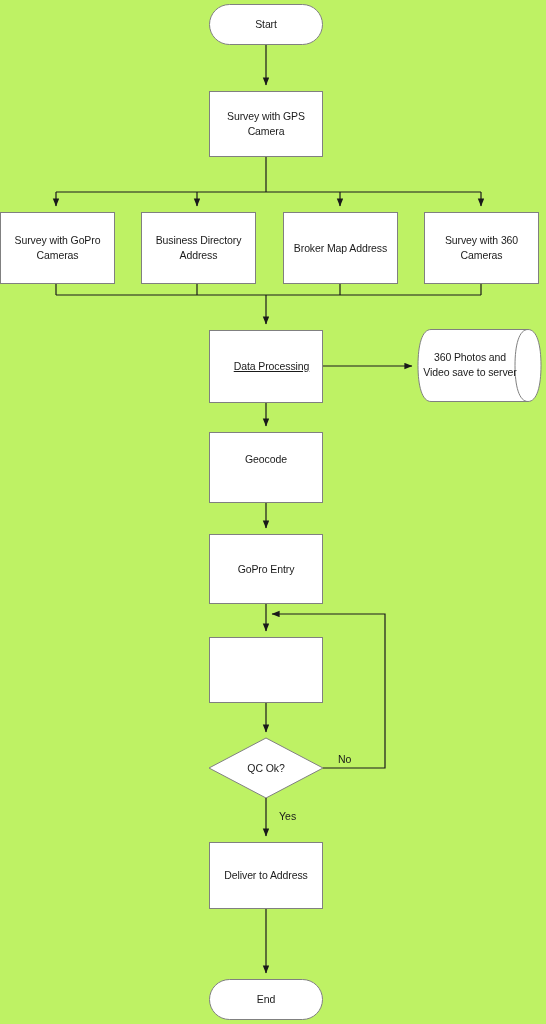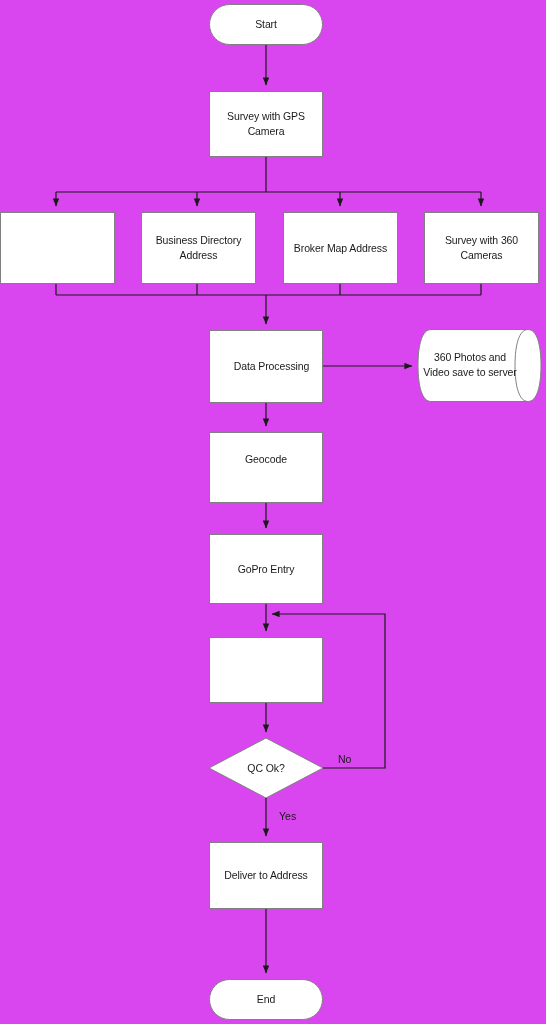--- a/index.html
+++ b/index.html
@@ -8,21 +8,21 @@
     padding: 0;
     background: #ffffff;
   }
   body {
     font-family: "Liberation Sans", sans-serif;
   }
   #flowchart-root {
     position: relative;
     width: 546px;
     height: 1024px;
-    background: #d946ef;
+    background: #bef264;
     overflow: hidden;
   }
   #flow-svg {
     position: absolute;
     top: 0;
     left: 0;
     width: 546px;
     height: 1024px;
   }
   .node-label {
@@ -143,28 +143,29 @@
 
       
       <line x1="266" y1="909" x2="266" y2="973" marker-end="url(#arrow)"></line>
     </g>
   </svg>
 
   <div class="node-label" style="left:209px; top:4px; width:114px; height:41px;">Start</div>
 
   <div class="node-label" style="left:211px; top:91px; width:110px; height:66px;">Survey with GPS Camera</div>
 
+  <div class="node-label" style="left:2px; top:212px; width:111px; height:72px;">Survey with GoPro Cameras</div>
 
   <div class="node-label" style="left:143px; top:212px; width:111px; height:72px;">Business Directory Address</div>
 
   <div class="node-label" style="left:285px; top:212px; width:111px; height:72px;">Broker Map Address</div>
 
   <div class="node-label" style="left:426px; top:212px; width:111px; height:72px;">Survey with 360 Cameras</div>
 
-  <div class="node-label" style="left:211px; top:330px; width:121px; height:73px;">Data Processing</div>
+  <div class="node-label" style="left:211px; top:330px; width:121px; height:73px;text-decoration:underline;">Data Processing</div>
 
   <div class="node-label" style="left:422px; top:329px; width:96px; height:72px;">360 Photos and Video save to server</div>
 
   <div class="node-label" style="left:211px; top:432px; width:110px; height:55px;">Geocode</div>
 
   <div class="node-label" style="left:211px; top:534px; width:110px; height:70px;">GoPro Entry</div>
 
 
   <div class="node-label" style="left:209px; top:738px; width:114px; height:60px;">QC Ok?</div>
 

